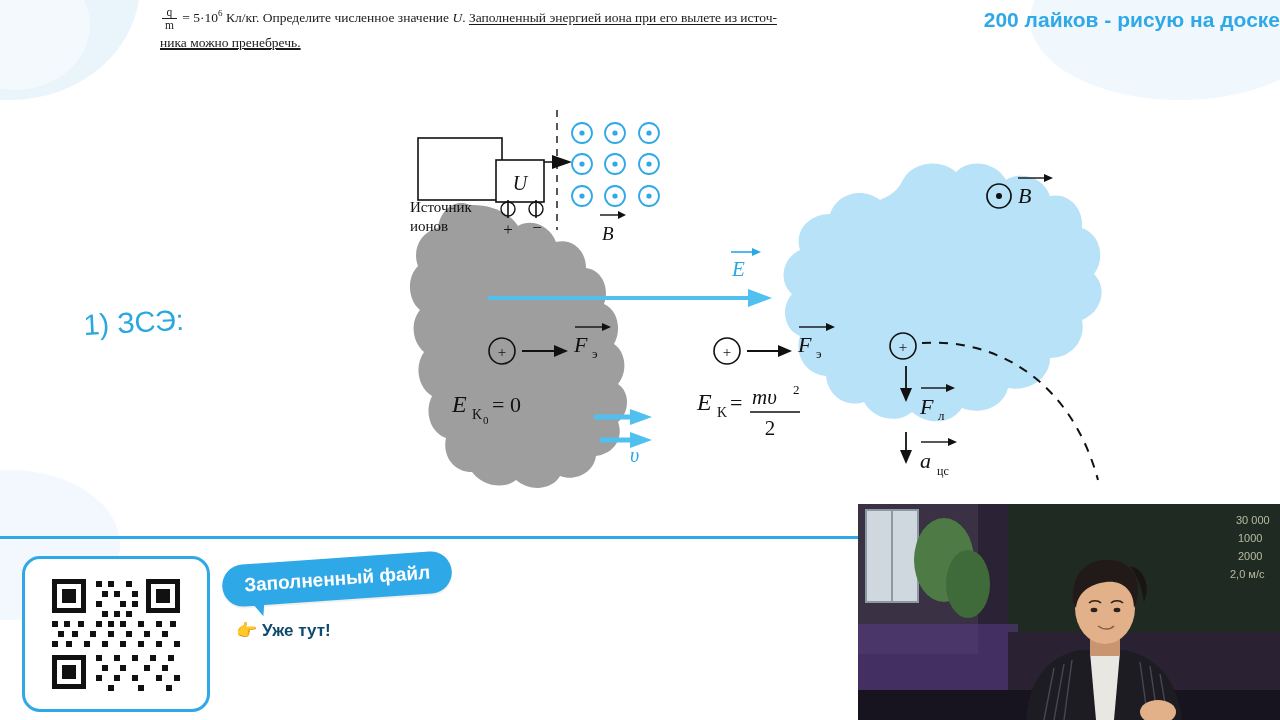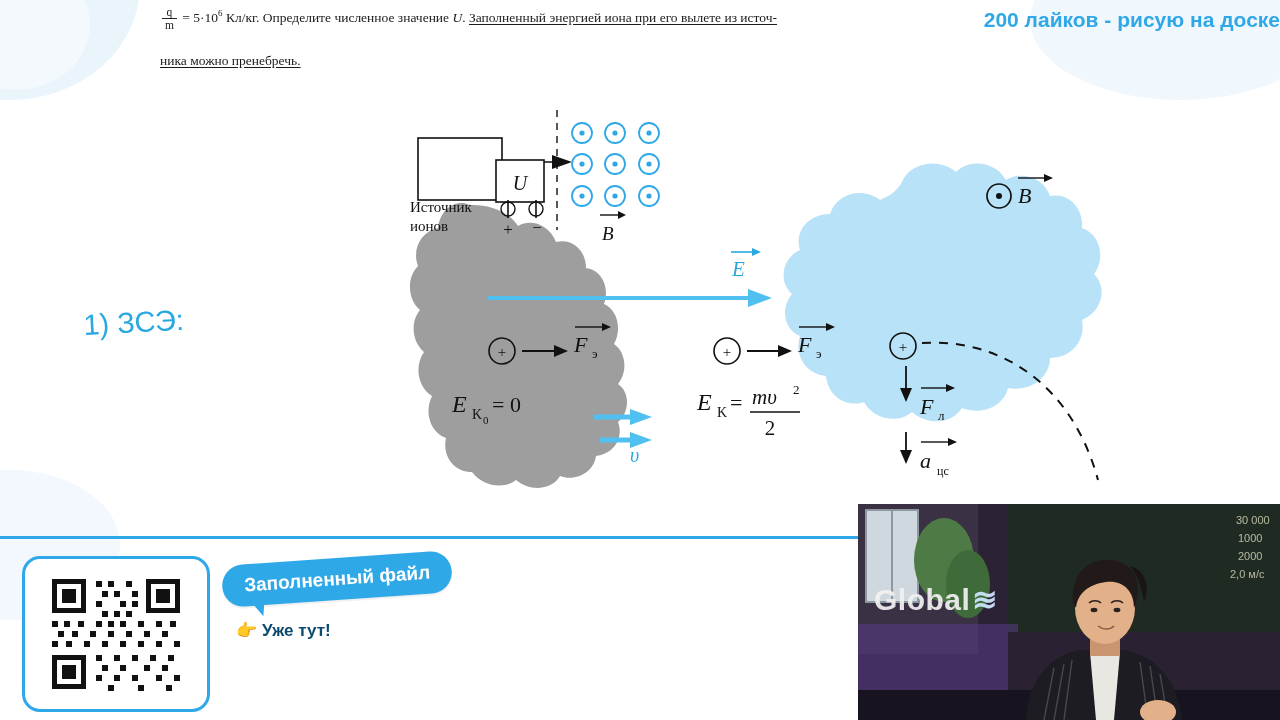--- a/index.html
+++ b/index.html
@@ -81,21 +81,21 @@
   <div class="corner-blob" style="left:-100px;top:470px;width:220px;height:150px;background:#f2f8fd;"></div>
 
   <div class="problem">
     <span class="ln" style="margin-top:4px;">
       <span class="frac">
         <span class="num">q</span>
         <span class="den">m</span>
       </span>
       = 5·10<sup style="font-size:9px;">6</sup> Кл/кг. Определите численное значение <i>U</i>. <span class="uline">Заполненный энергией иона при его вылете из источ-</span>
     </span>
-    <span class="ln" style="margin-top:20px;">
+    <span class="ln" style="margin-top:2px;text-decoration:underline;">
       <span class="uline">ника можно пренебречь.</span>
     </span>
   </div>
 
   <div class="stream-title">200 лайков -  рисую на доске</div>
 
   <svg width="1280" height="540" viewBox="0 0 1280 540" style="position:absolute;left:0;top:0;">
 
     <path fill="#9e9e9e" d="M470,205 C455,198 440,210 438,228 C420,232 412,250 418,266
          C406,278 408,300 420,310 C410,322 412,342 424,352
@@ -387,18 +387,15 @@
 
         <ellipse cx="236" cy="106" rx="3.4" ry="2.2" fill="#2a201c"></ellipse>
         <ellipse cx="259" cy="106" rx="3.4" ry="2.2" fill="#2a201c"></ellipse>
         <path d="M231,99 C234,96 240,96 243,99" stroke="#2a201c" stroke-width="1.6" fill="none"></path>
         <path d="M253,99 C256,96 262,96 265,99" stroke="#2a201c" stroke-width="1.6" fill="none"></path>
         <path d="M240,122 C245,126 252,126 256,122" stroke="#8d5c46" stroke-width="1.6" fill="none"></path>
 
         <ellipse cx="300" cy="208" rx="18" ry="12" fill="#e2b189"></ellipse>
       </g>
     </svg>
-    <div class="cam-logo">
-      <span>Global</span><span class="bars">≋</span>
-    </div>
   </div>
 
 </div>
 
 </body></html>

